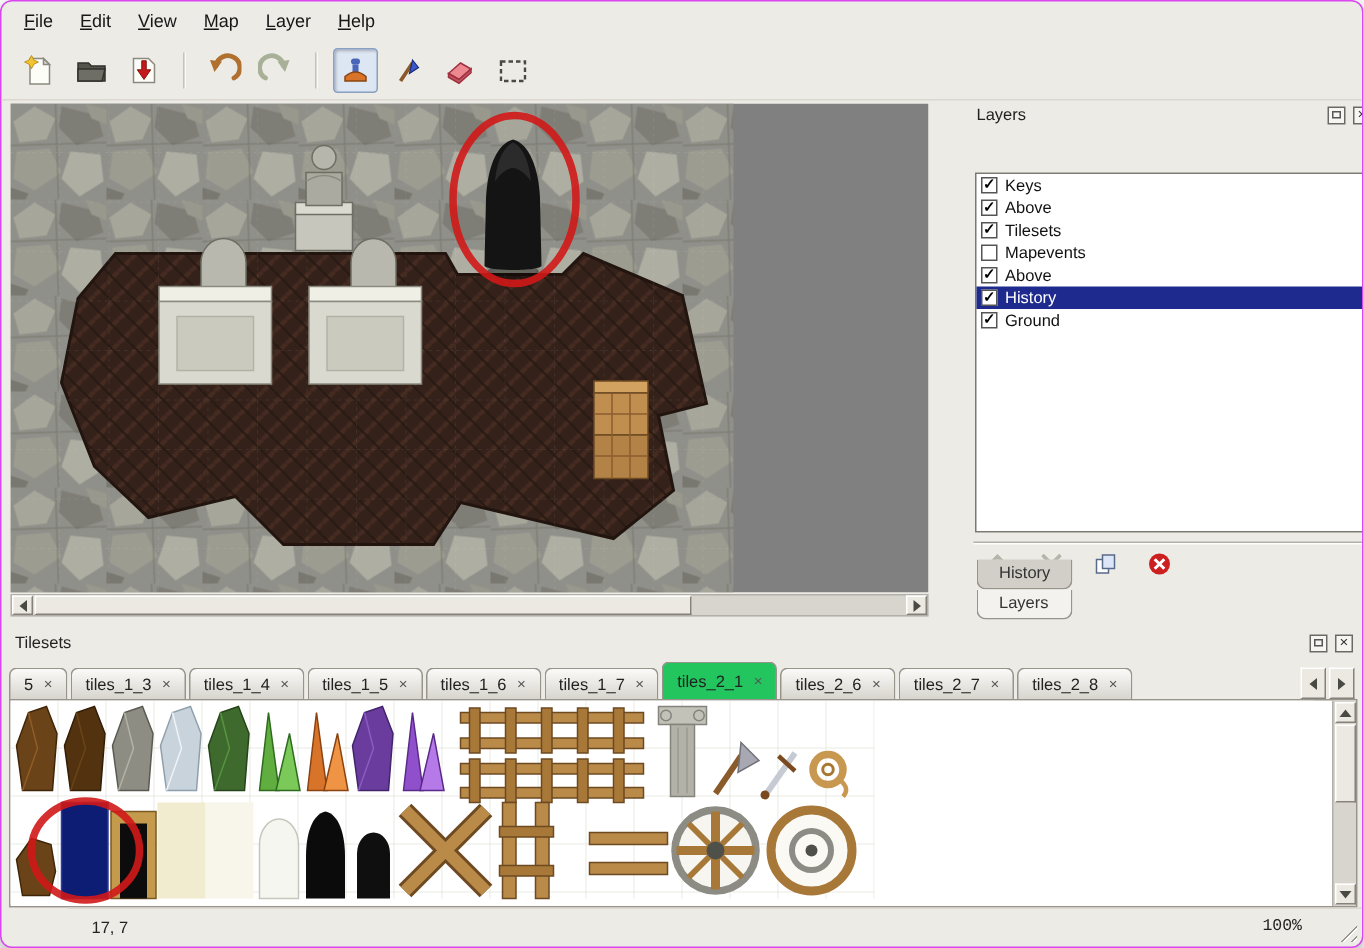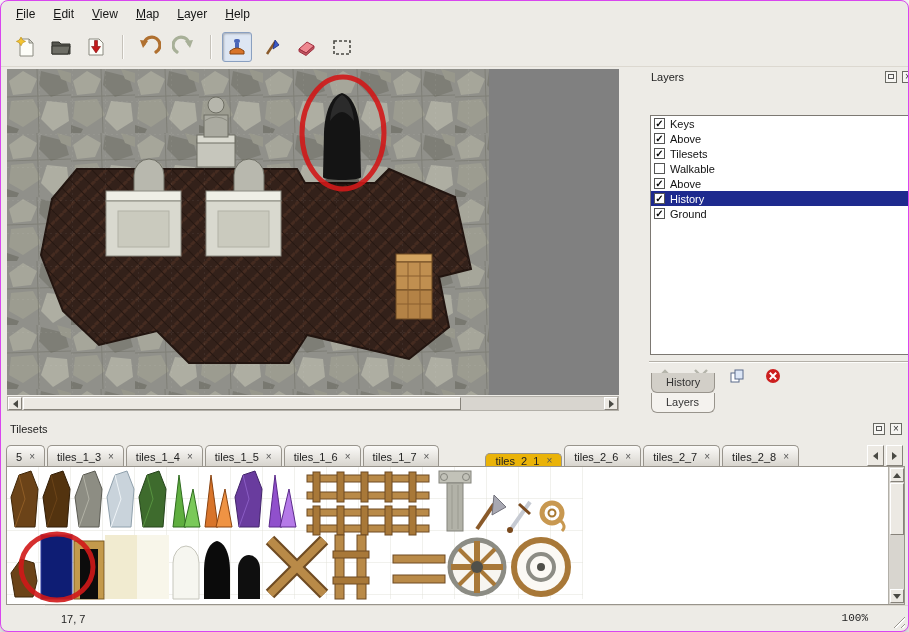--- a/index.html
+++ b/index.html
@@ -72,21 +72,21 @@
           border-radius:0 0 6px 6px; margin-right:3px; color:#333; }
   .ptab.active { background:#f4f2ee; }
 
   
   .tilesets-panel { position:absolute; left:3px; top:420px; width:903px; height:186px; font-size:11px; }
   .tileset-tabs { position:absolute; top:19px; left:2px; right:44px; height:27px; display:flex; align-items:flex-end;
                   gap:2px; overflow:hidden; }
   .ttab { display:flex; align-items:center; gap:7px; padding:0 9px; font-size:11px; height:22px;
           background:linear-gradient(#fbfaf8,#d6d3cc); border:1px solid #98948c; border-bottom:none;
           border-radius:5px 5px 0 0; color:#222; white-space:nowrap; }
-  .ttab.active { background:#eab308; height:14px;margin-left:44px; }
+  .ttab.active { background:#22c55e; height:26px; }
   .ttab .tx { font-size:10px; color:#555; }
   .tab-arrows { position:absolute; right:4px; top:24px; display:flex; gap:2px; }
   .tab-arrow-btn { width:17px; height:21px; display:flex; align-items:center; justify-content:center; }
 
   .tileset-content { position:absolute; top:45px; left:2px; right:2px; height:139px; background:#fff;
                      border:1px solid #98948c; }
   .tileset-content svg { display:block; }
   .vscroll { position:absolute; right:0; top:0; bottom:0; width:16px; background:#d8d5cf; border-left:1px solid #b2afa8;
              display:flex; flex-direction:column; align-items:center; }
   .vbtn { width:14px; height:14px; margin-top:1px; display:flex; align-items:center; justify-content:center; }
@@ -272,21 +272,21 @@
       <div class="layer-row">
         <span class="cb">✓</span>
         <span class="lname">Above</span>
       </div>
       <div class="layer-row">
         <span class="cb">✓</span>
         <span class="lname">Tilesets</span>
       </div>
       <div class="layer-row">
         <span class="cb"></span>
-        <span class="lname">Walkable</span>
+        <span class="lname">Mapevents</span>
       </div>
       <div class="layer-row">
         <span class="cb">✓</span>
         <span class="lname">Above</span>
       </div>
       <div class="layer-row selected">
         <span class="cb">✓</span>
         <span class="lname">History</span>
       </div>
       <div class="layer-row">

